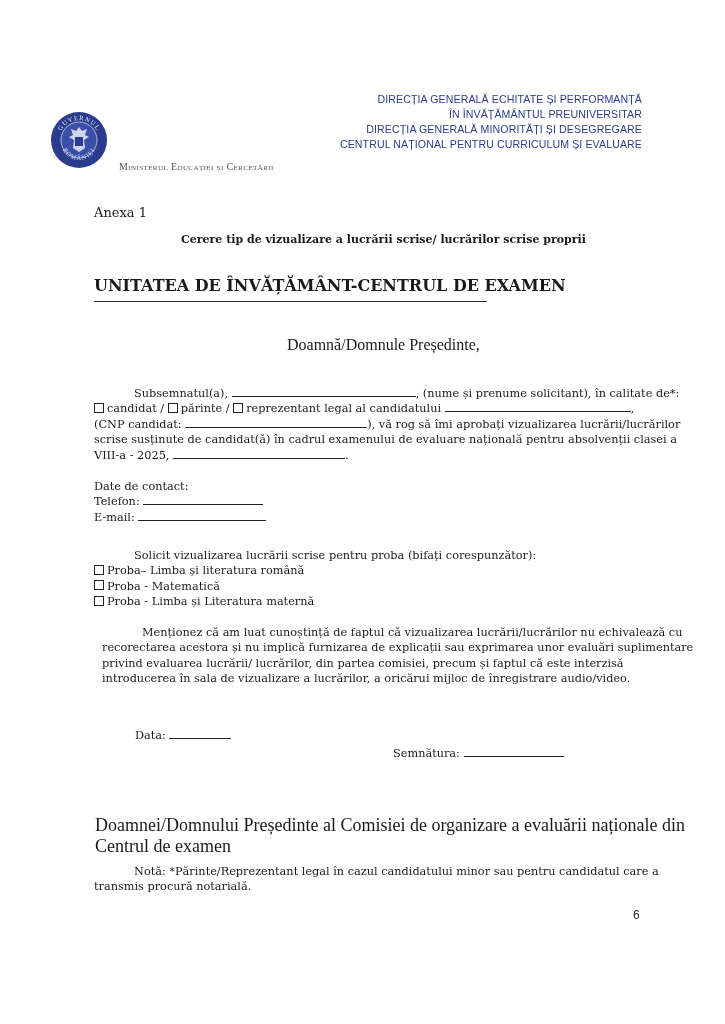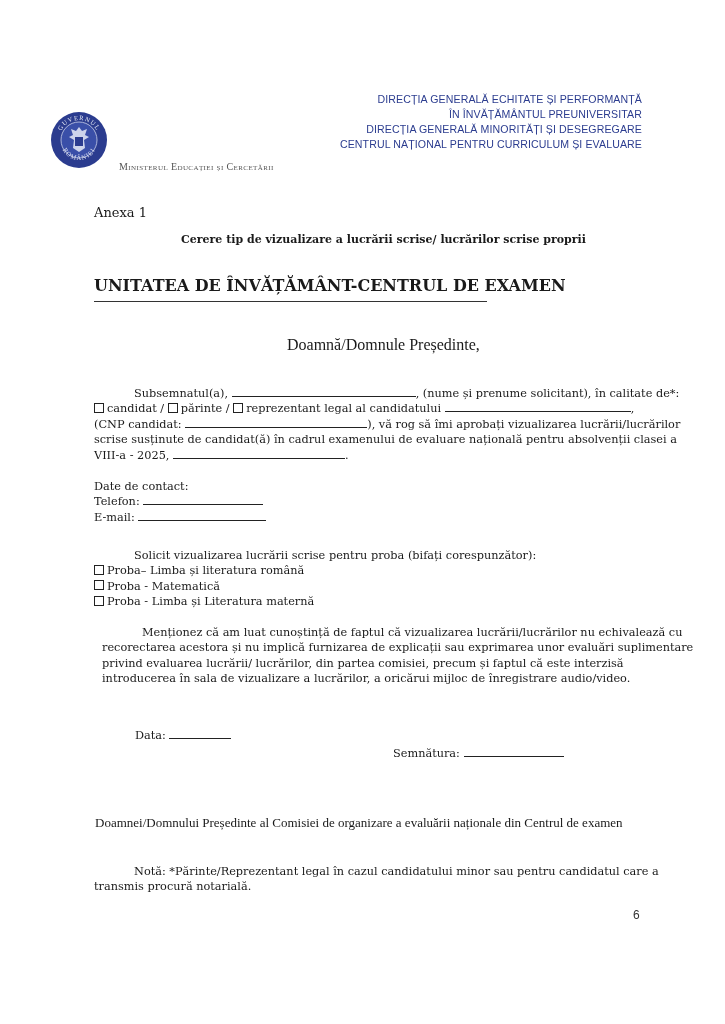--- a/index.html
+++ b/index.html
@@ -28,21 +28,21 @@
   .para1 { left: 94px; top: 386px; width: 545px; }
   .line { white-space: nowrap; }
 
   .contact { left: 94px; top: 479px; }
   .probe { left: 94px; top: 548px; }
   .mention { left: 94px; top: 625px; width: 545px; margin-left: 8px; }
 
   .date { left: 135px; top: 728px; }
   .sign { left: 393px; top: 728px; margin-top: 18px; }
 
-  .addr { left: 95px; top: 815px; font-family: "Liberation Serif", serif; font-size: 13px; }
+  .addr { left: 95px; top: 815px; font-family: "Liberation Serif", serif; font-size: 18px; }
   .note { left: 94px; top: 864px; }
   .pagenum { left: 633px; top: 908px; font-family: "Liberation Sans", sans-serif; font-size: 12px; color: #333; }
   .indent { padding-left: 40px; }
 </style>
 </head>
 <body>
 
 <div class="abs logo">
   <svg width="58" height="58" viewBox="0 0 58 58">
     <circle cx="29" cy="29" r="28" fill="#2b3c8f"></circle>

